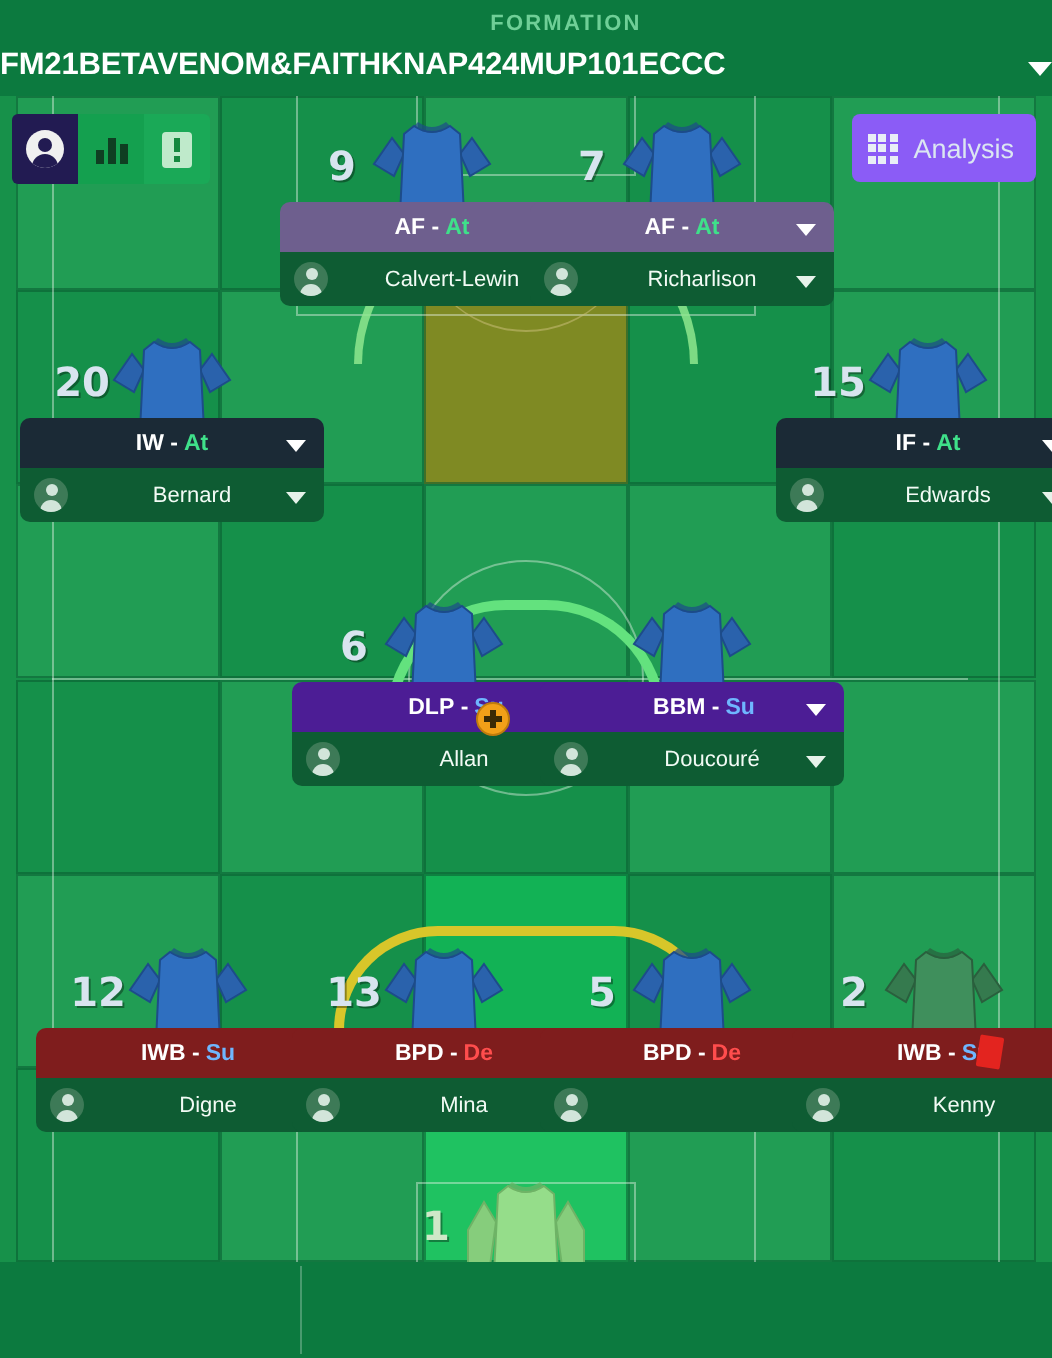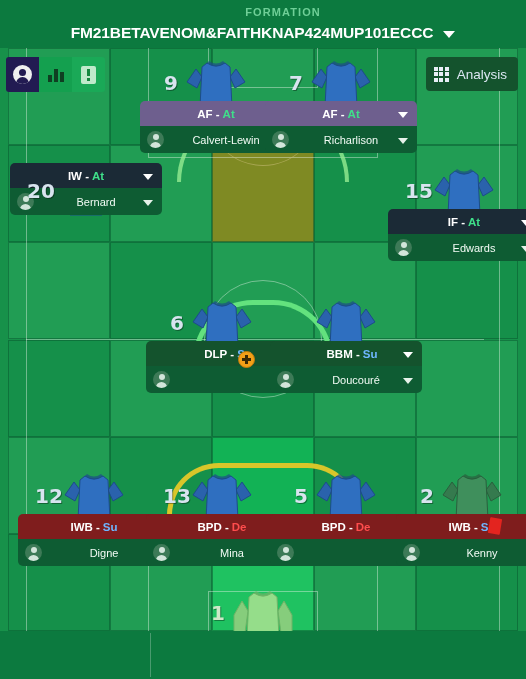--- a/index.html
+++ b/index.html
@@ -18,21 +18,21 @@
   
   .hdr-label {
     position: absolute; top: 6px; left: 0; width: 526px;
     text-align: center;
     font-size: 11px; font-weight: bold; letter-spacing: 1.1px;
     color: #6fcf97;
     padding-left: 40px;
   }
   .hdr-title-row {
     position: absolute; top: 24px; left: 0; width: 526px;
-    display: flex; align-items: center; justify-content: center;
+    display: flex; align-items: center; justify-content: space-between;
     gap: 10px;
   }
   .hdr-title {
     font-size: 15.5px; font-weight: bold; color: #ffffff;
     letter-spacing: -0.1px;
   }
   .hdr-caret {
     width: 0; height: 0;
     border-left: 6px solid transparent;
     border-right: 6px solid transparent;
@@ -194,21 +194,21 @@
     width: 3px; height: 7px; background: #14883f;
   }
   .kit-ico::after {
     content: ""; position: absolute; left: 6px; top: 12px;
     width: 3px; height: 3px; background: #14883f;
   }
 
   .analysis-btn {
     position: absolute; right: 8px; top: 57px;
     height: 34px; padding: 0 11px 0 8px;
-    background: #14532d; border-radius: 4px;
+    background: #8b5cf6; border-radius: 4px;
     display: flex; align-items: center; gap: 8px;
     z-index: 60;
   }
   .grid-ico {
     display: grid; grid-template-columns: repeat(3, 4px);
     grid-template-rows: repeat(3, 4px); gap: 1.5px;
   }
   .grid-ico i { display: block; background: #e8eef6; }
   .analysis-label { color: #dbe6f2; font-size: 13.5px; }
 
@@ -253,21 +253,21 @@
     width: 0; height: 0;
     border-left: 5px solid transparent;
     border-right: 5px solid transparent;
     border-top: 6px solid #ffffff;
   }
   .name-row .caret-sm { border-top-color: #e6f2ea; }
 
   
   .rb-af  { background: #6e5f8e; text-align: center; }
   .rb-wing{ background: #1b2a36; }
-  .rb-mid { background: #14532d; padding-left: 12px; }
+  .rb-mid { background: #4c1d95; padding-left: 12px; }
   .rb-def { background: #7f1d1d; }
 
   .duty-at { color: #3fe08a; }
   .duty-su { color: #6fb6ff; }
   .duty-de { color: #ff4d4d; }
 
   
   .shirt-num {
     position: absolute; left: 0; top: 16px; width: 62px;
     text-align: center; font-size: 20px; font-weight: bold;
@@ -414,21 +414,21 @@
           </div>
         </div>
         <div class="player" style="left: 10px; top: 115px;">
           <div class="shirt"><svg width="62" height="58" viewBox="0 0 62 58">
               <path d="M11 14 L2 27 L12 33 L17 22 Z" fill="#2a62ac" stroke="#1d4c8a" stroke-width="1"></path>
               <path d="M51 14 L60 27 L50 33 L45 22 Z" fill="#2a62ac" stroke="#1d4c8a" stroke-width="1"></path>
               <path d="M17 12 L22 8 Q31 14 40 8 L45 12 L47 52 L15 52 Z" fill="#2f6fc0" stroke="#1d4c8a" stroke-width="1"></path>
               <path d="M22 8 Q31 15 40 8 L38 6 Q31 11 24 6 Z" fill="#1d4c8a" opacity="0.7"></path>
             </svg></div>
           <div class="shirt-num">20</div>
-          <div class="card" style="">
+          <div class="card" style="margin-top:46px">
             <div class="role-row rb-wing">
               <span>IW</span>
               <span>&nbsp;-</span>
               <span class="duty duty-at">At</span>
               <span class="caret-sm"></span>
             </div>
             <div class="name-row">
               <span class="name-av"></span>
               <span class="name-txt">Bernard</span>
               <span class="caret-sm"></span>
@@ -467,20 +467,21 @@
           <div class="shirt-num">6</div>
           <div class="card" style="margin-top:46px">
             <div class="role-row rb-mid">
               <span>DLP</span>
               <span>&nbsp;-</span>
               <span class="duty duty-su">Su</span>
               <span class="caret-sm"></span>
             </div>
             <div class="name-row">
               <span class="name-av"></span>
+              <span class="name-txt">Allan</span>
               <span class="caret-sm"></span>
             </div>
           </div>
         </div>
         <div class="player" style="left: 270px; top: 247px;">
           <div class="shirt"><svg width="62" height="58" viewBox="0 0 62 58">
               <path d="M11 14 L2 27 L12 33 L17 22 Z" fill="#2a62ac" stroke="#1d4c8a" stroke-width="1"></path>
               <path d="M51 14 L60 27 L50 33 L45 22 Z" fill="#2a62ac" stroke="#1d4c8a" stroke-width="1"></path>
               <path d="M17 12 L22 8 Q31 14 40 8 L45 12 L47 52 L15 52 Z" fill="#2f6fc0" stroke="#1d4c8a" stroke-width="1"></path>
               <path d="M22 8 Q31 15 40 8 L38 6 Q31 11 24 6 Z" fill="#1d4c8a" opacity="0.7"></path>

